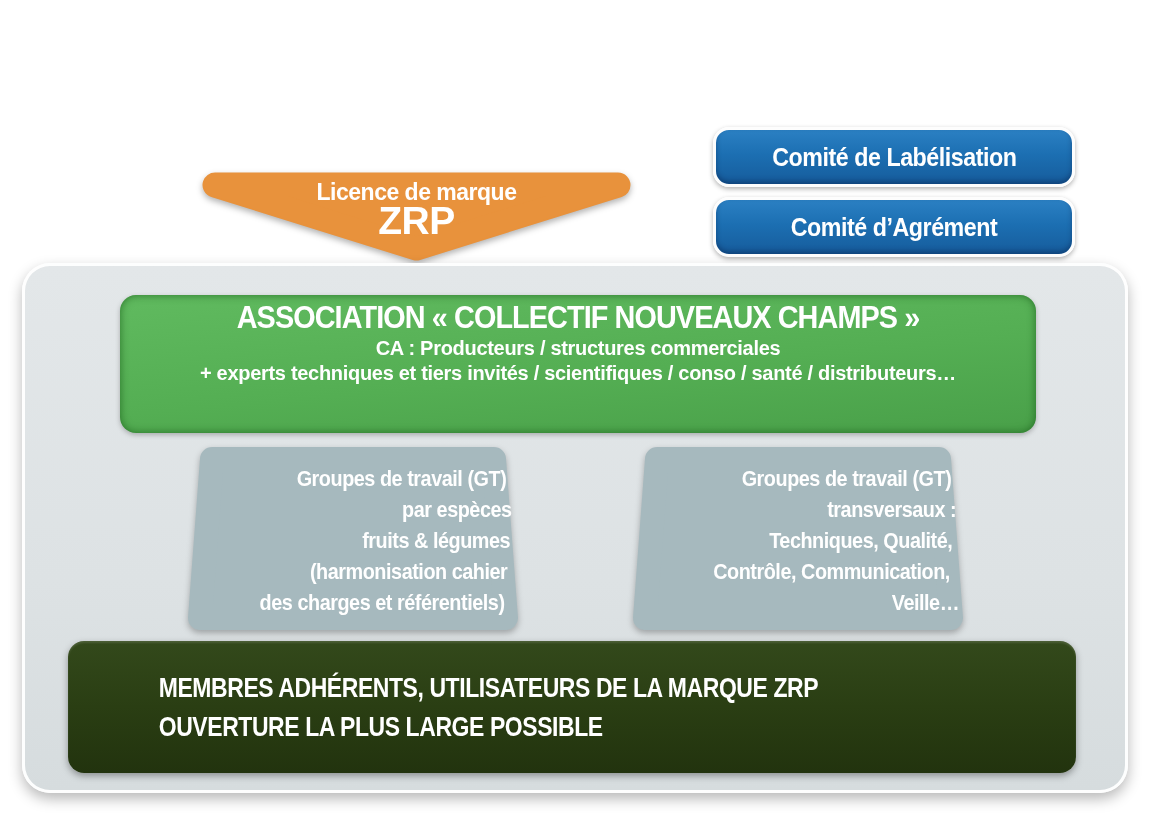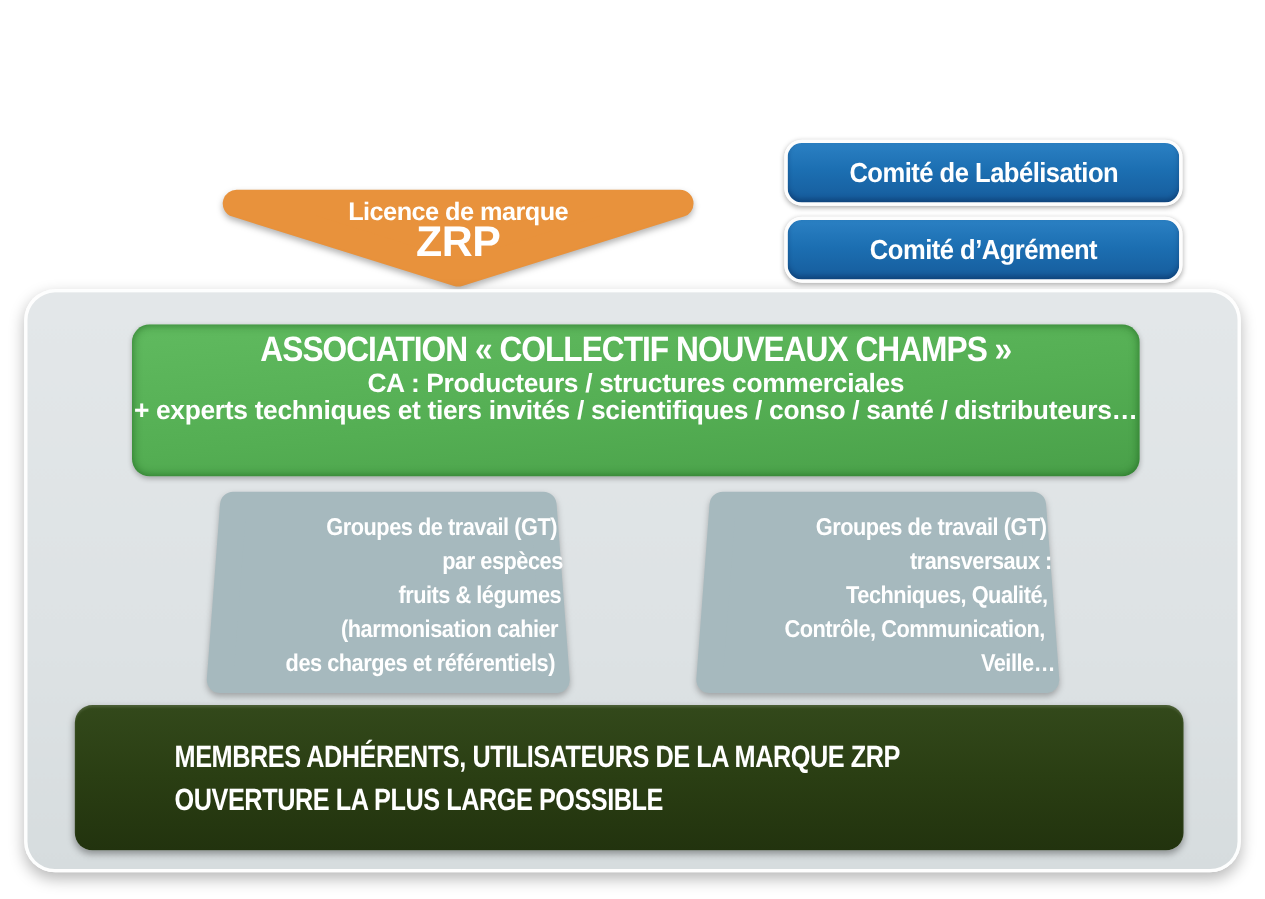--- a/index.html
+++ b/index.html
@@ -52,21 +52,21 @@
 
   
   .assoc {
     position:absolute; left:95px; top:29px; width:916px; height:138px;
     background:linear-gradient(175deg,#60BA5F 0%, #54AE53 55%, #49A049 100%);
     border-radius:16px; color:#fff; text-align:center; padding-top:3px;
     box-shadow:inset 0 0 9px rgba(15,80,15,.65), 0 2px 5px rgba(0,0,0,.25);
   }
   .assoc h2 { font-size:32px; font-weight:bold; line-height:38px; letter-spacing:-1px;
               transform:scaleX(.9); transform-origin:center; white-space:nowrap; }
-  .assoc p  { font-size:24px; font-weight:bold; line-height:25px; letter-spacing:-.3px; }
+  .assoc p  { font-size:20px; font-weight:bold; line-height:25px; letter-spacing:-.3px; }
 
   
   .trap { position:absolute; top:180px; width:330px; height:186px; }
   .trap-left  { left:163px; }
   .trap-right { left:608px; }
   .trap svg { position:absolute; inset:0; width:100%; height:100%; overflow:visible;
               filter:drop-shadow(0 3px 3px rgba(0,0,0,.28)); }
   .trap-text { position:absolute; inset:0; display:flex; flex-direction:column;
                justify-content:center; align-items:flex-end; padding-top:2px;
                color:#fff; text-align:center; }

